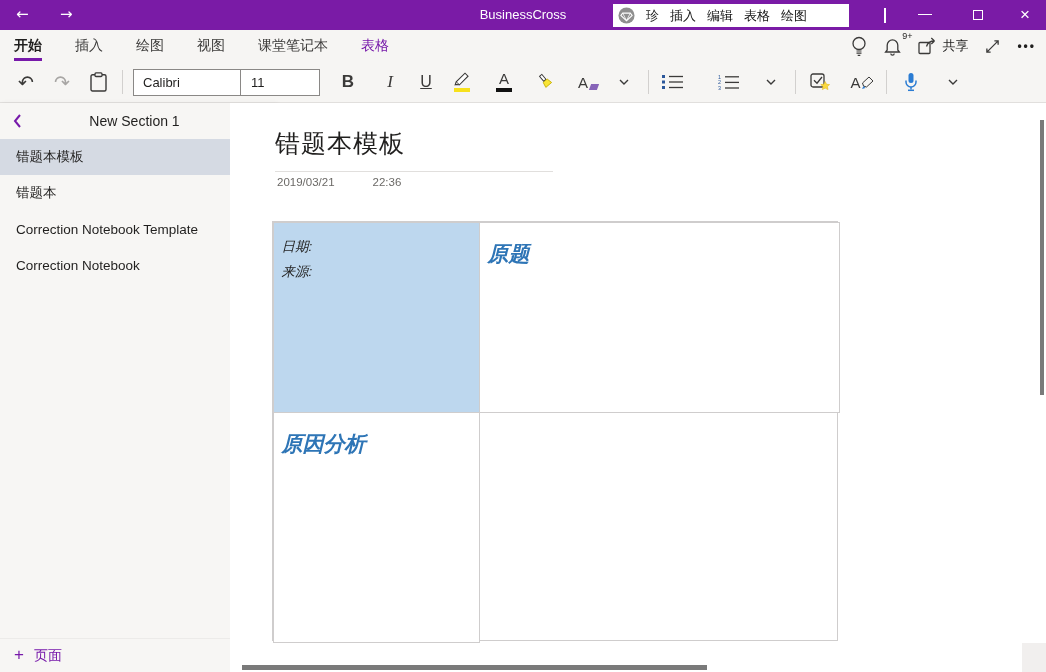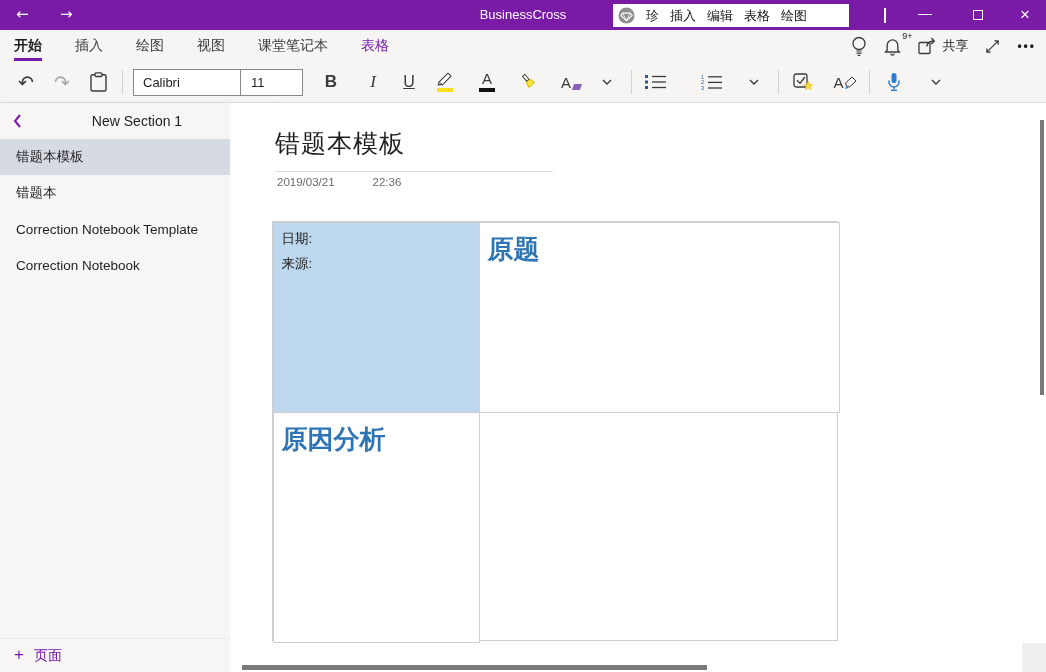--- a/index.html
+++ b/index.html
@@ -30,57 +30,57 @@
   .share-group { display:flex; align-items:flex-end; gap:5px; font-size:13px; color:#201f1e; }
   .dots { font-size:12px; letter-spacing:2px; font-weight:bold; color:#201f1e; }
 
   
   .toolbar { position:absolute; left:0; top:62px; width:1046px; height:41px; background:#f6f5f3; border-bottom:1px solid #e1dfdd; display:flex; align-items:center; padding-left:12px; }
   .tbtn { height:32px; min-width:28px; display:flex; flex-direction:column; align-items:center; justify-content:center; color:#3b3a39; cursor:default; }
   .tdivider { width:1px; height:24px; background:#d2d0ce; margin:0 10px; }
   .glyph-undo { font-family:"DejaVu Sans", sans-serif; font-size:19px; }
   .glyph-redo { font-family:"DejaVu Sans", sans-serif; font-size:19px; color:#a8a6a4; }
   .font-name-box { width:108px; height:27px; background:#fff; border:1px solid #8a8886; display:flex; align-items:center; padding-left:9px; font-size:13px; color:#201f1e; }
-  .font-size-box { width:63px; height:27px; background:#fff; border:1px solid #8a8886; margin-left:-1px; display:flex; align-items:center; padding-left:10px; font-size:13px; color:#201f1e; }
+  .font-size-box { width:80px; height:27px; background:#fff; border:1px solid #8a8886; margin-left:-1px; display:flex; align-items:center; padding-left:10px; font-size:13px; color:#201f1e; }
   .fmt-letter { font-size:16px; line-height:16px; }
   .b-label { font-weight:bold; font-size:17px; }
   .i-label { font-family:"Liberation Serif", serif; font-style:italic; font-size:17px; }
   .u-label { text-decoration:underline; font-size:16px; }
   .color-bar { width:16px; height:4px; margin-top:2px; }
   .yellow-bar { background:#f7e11c; }
   .black-bar { background:#111; }
   .mini-eraser { width:8px; height:6px; background:#8764b8; transform:skewX(-20deg); margin-left:2px; display:inline-block; }
   .a-combo { display:flex; align-items:flex-end; }
   .spacer8 { width:8px; } .spacer14 { width:14px; }
 
   
-  .sidebar { position:absolute; left:0; top:103px; width:276px; height:569px; background:#f7f6f4; border-right:2px solid #c2410c; box-shadow:2px 0 5px rgba(0,0,0,0.05); }
+  .sidebar { position:absolute; left:0; top:103px; width:276px; height:569px; background:#f7f6f4; border-right:7px solid #c2410c; box-shadow:2px 0 5px rgba(0,0,0,0.05); }
   .sb-header { position:relative; height:36px; display:flex; align-items:center; justify-content:center; }
   .sb-back { position:absolute; left:12px; top:10px; }
   .sb-search { position:absolute; right:14px; top:10px; }
   .sb-title { font-size:14px; color:#201f1e; }
   .sb-item { height:36px; display:flex; align-items:center; padding-left:16px; font-size:13.5px; color:#201f1e; cursor:default; white-space:nowrap; }
   .sb-item.selected { background:#d5dae3; }
   .sb-footer { position:absolute; left:0; bottom:0; width:100%; height:34px; border-top:1px solid #ecebe9; display:flex; align-items:center; padding-left:14px; color:#7719aa; font-size:14px; gap:10px; }
   .plus-glyph { font-size:17px; font-weight:300; margin-top:-2px; }
 
   
   .main { position:absolute; left:230px; top:103px; width:816px; height:569px; background:#fff; }
   .page-title { position:absolute; left:45px; top:24px; font-size:25px; color:#201f1e; letter-spacing:1px; }
   .title-rule { position:absolute; left:45px; top:68px; width:278px; height:1px; background:#e1dfdd; }
   .page-meta { position:absolute; left:47px; top:73px; font-size:11.5px; color:#6b6966; }
   .page-meta .time { margin-left:38px; }
 
   .note-table { position:absolute; left:42px; top:118px; width:566px; height:420px; display:grid; grid-template-columns:206px 360px; grid-template-rows:190px 230px; border:1px solid #cfcdcd; }
-  .cell { border:1px solid #cfcdcd; margin:-0.5px; padding:7px 8px; background:#fff; }
+  .cell { border:1px solid #cfcdcd; margin:-0.5px; padding:15px 8px; background:#fff;font-style:italic; }
   .cell.blue { background:#bdd7ee; }
   .info-line { font-size:13.5px; color:#201f1e; }
   .info-line.l2 { margin-top:7px; }
   .info-line.l4 { margin-top:40px; }
-  .cell-heading { font-size:26px; font-weight:bold; color:#2e75b6; margin-top:2px; }
+  .cell-heading { font-size:21px; font-weight:bold; color:#2e75b6; margin-top:2px; }
 
   
   .v-scroll-thumb { position:absolute; left:1040px; top:120px; width:4px; height:275px; background:#7a7a7a; }
   .h-scroll-thumb { position:absolute; left:242px; top:665px; width:465px; height:5px; background:#7a7a7a; }
   .scroll-corner { position:absolute; left:1022px; top:643px; width:24px; height:29px; background:#f1efee; }
 
   svg { display:block; }
 </style>
 </head>
 <body>

